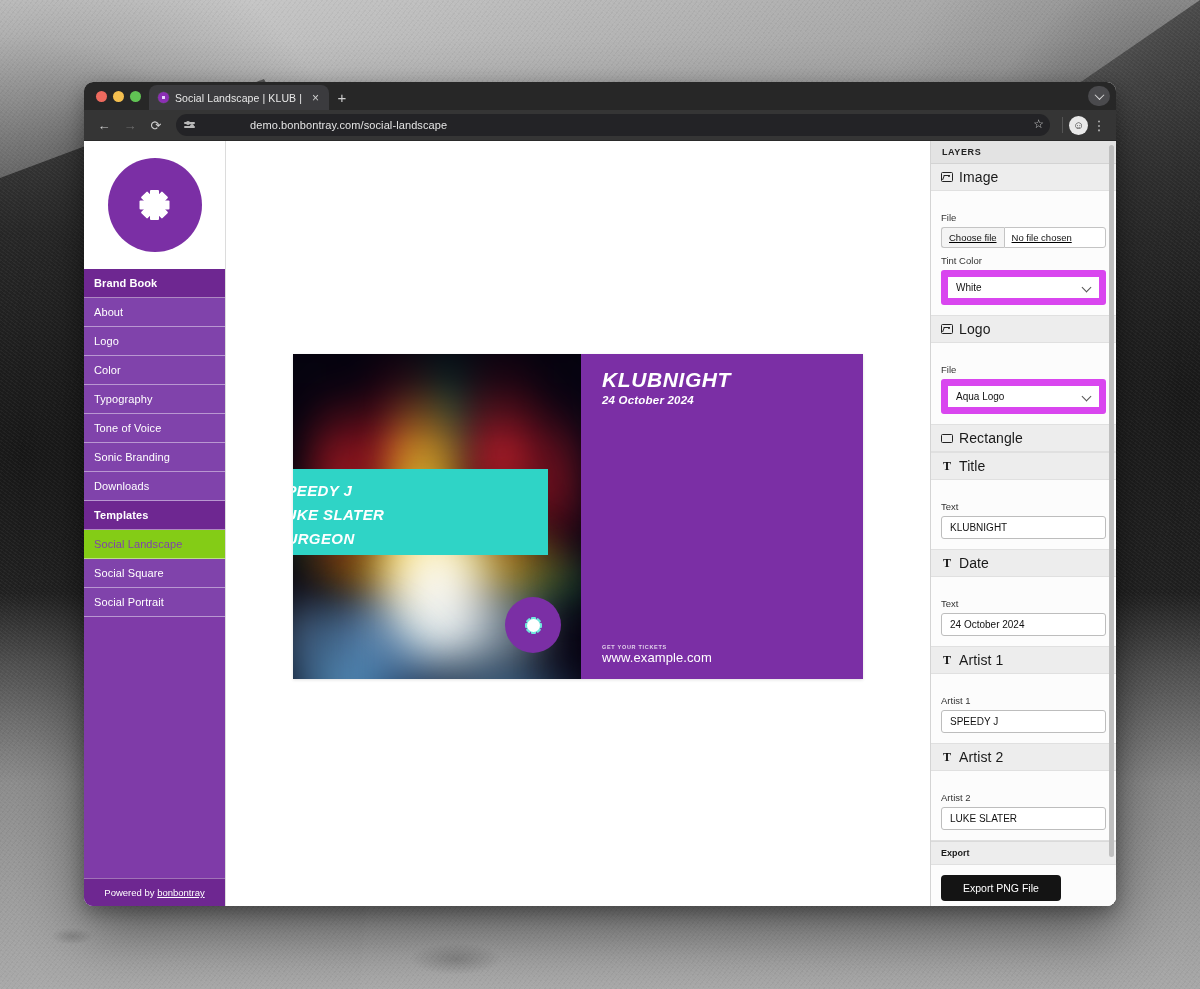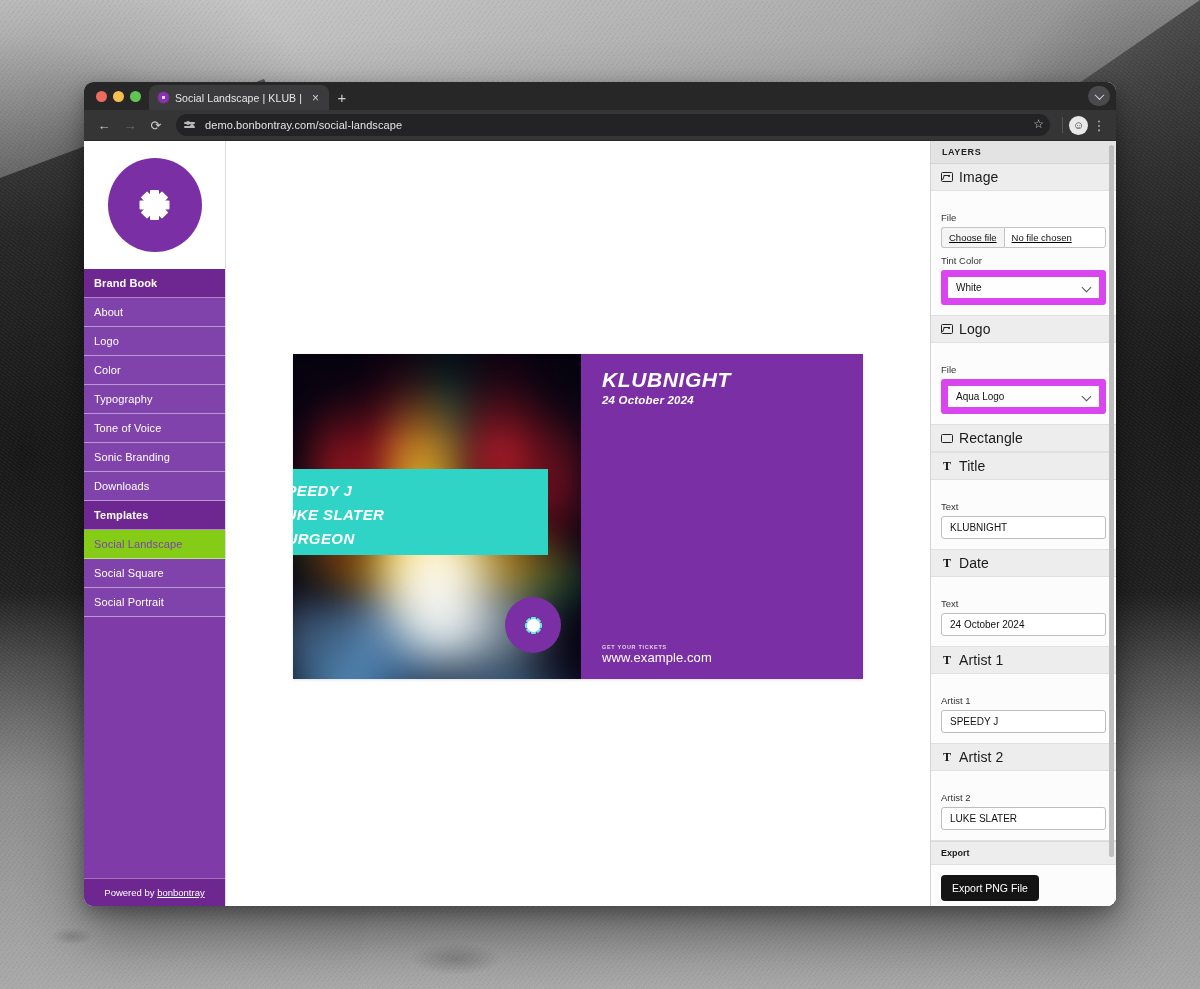--- a/index.html
+++ b/index.html
@@ -167,21 +167,21 @@
   }
   .site-icon i { display: block; height: 1.6px; background: #b9b9b9; border-radius: 1px; position: relative; }
   .site-icon i:nth-child(1) { width: 11px; }
   .site-icon i:nth-child(2) { width: 11px; }
   .site-icon i:nth-child(1)::after, .site-icon i:nth-child(2)::after {
     content: ""; position: absolute; top: -1.6px;
     width: 4px; height: 4px; border-radius: 50%; background: #b9b9b9;
   }
   .site-icon i:nth-child(1)::after { left: 2px; }
   .site-icon i:nth-child(2)::after { left: 6px; }
-  .url-text { color: #E4E4E4; font-size: 11px; letter-spacing: .1px; }
+  .url-text { color: #E4E4E4; font-size: 11px; letter-spacing: .1px; margin-left: 45px; }
   .star-btn {
     position: absolute; right: 6px; top: 3px;
     color: #d0d0d0; font-size: 12px;
   }
   .tb-divider { width: 1px; height: 16px; background: #555; margin: 0 4px; }
   .avatar-btn {
     width: 19px; height: 19px; border-radius: 50%;
     background: #E9E9E9; color: #333;
     display: flex; align-items: center; justify-content: center;
     font-size: 11px; line-height: 1;
@@ -468,21 +468,21 @@
     padding: 6px 10px;
     font-size: 9px; font-weight: bold; color: #1a1a1a;
     border-top: 1px solid #DADADA;
     border-bottom: 1px solid #E0E0E0;
   }
   .export-body { background: #FCFCFC; padding: 10px; }
   .export-btn {
     display: inline-block;
     background: #141414; color: #fff;
     font-size: 10.5px;
-    padding: 7px 11px;
+    padding: 7px 22px;
     border-radius: 4px;
   }
   .panel-scrollbar {
     position: absolute;
     right: 2px; top: 4px;
     width: 5px; height: 712px;
     background: #BFBFBF;
     border-radius: 3px;
   }
 

